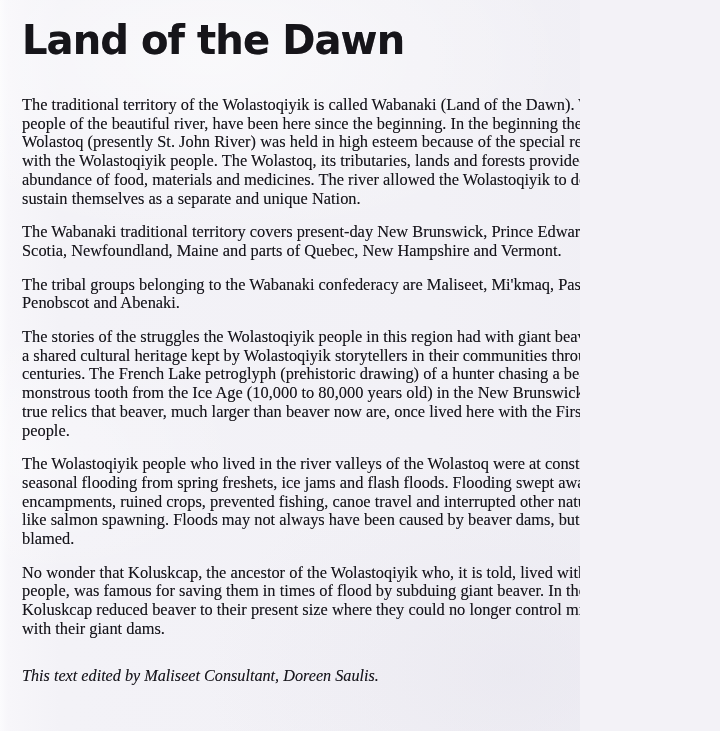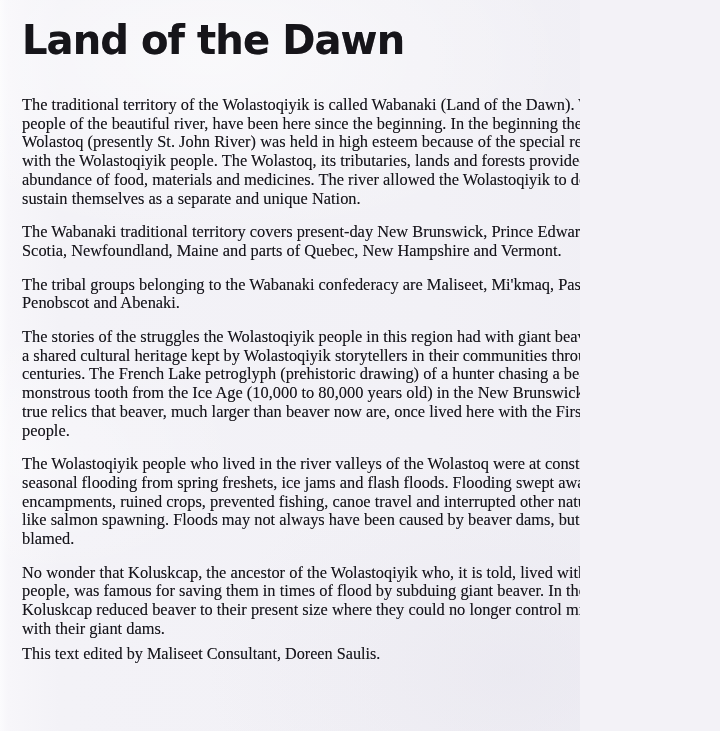--- a/index.html
+++ b/index.html
@@ -85,23 +85,24 @@
     white-space: pre-line;   
     text-shadow: 0 0 0.5px rgba(25,23,30,0.40);
   }
   .para:last-of-type {
     margin-bottom: 0;
   }
 
   .attribution {
     position: absolute;
     left: 0;
-    top: 644px;
+    top: 666px;
     font-size: 16.2px;
     line-height: 20px;
+    font-style: italic;
     color: #17161c;
     white-space: nowrap;
     text-shadow: 0 0 0.5px rgba(25,23,30,0.40);
   }
 </style>
 </head>
 <body>
 
 <div class="panel">
   <div class="content">

